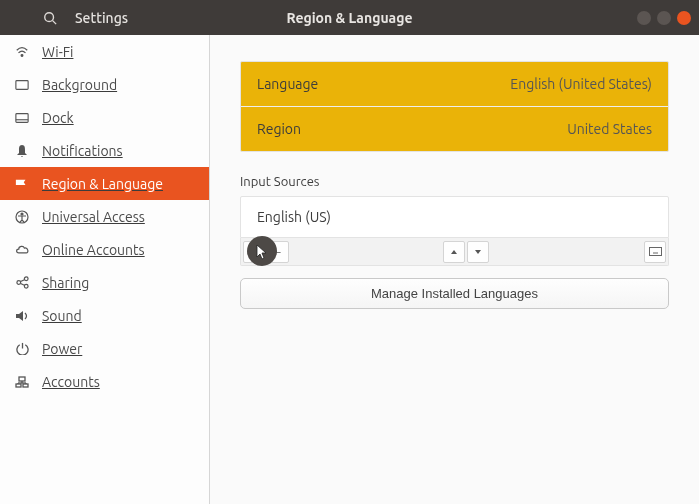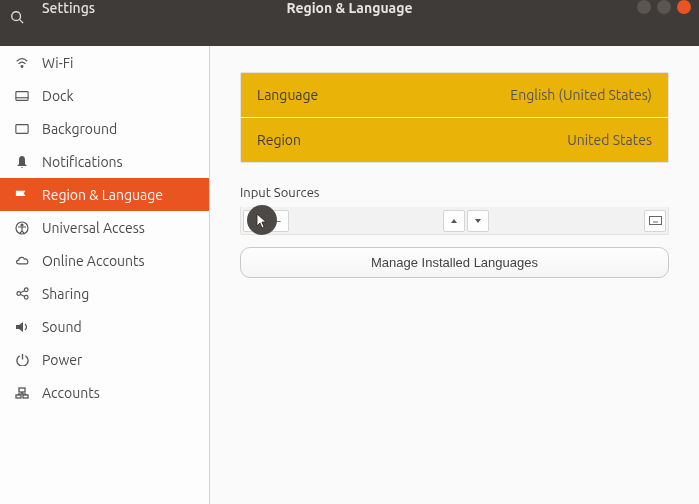--- a/index.html
+++ b/index.html
@@ -1,25 +1,25 @@
 <!DOCTYPE html>
 <html><head>
 <meta charset="utf-8">
 <style>
 * { box-sizing: border-box; margin: 0; padding: 0; }
 body { font-family: Ubuntu, "Segoe UI", sans-serif; font-size: 14px; color: #3c3c3c; background: #fafafa; width: 699px; height: 504px; overflow: hidden; }
-.titlebar { height: 46px; background: #3f3b39; color: #ddd9d6; display: flex; align-items: flex-start; position: relative; }
+.titlebar { height: 35px; background: #3f3b39; color: #ddd9d6; display: flex; align-items: center; position: relative; padding-left: 33px; }
 .tb-search { width: 34px; height: 34px; display: flex; align-items: center; justify-content: center; color: #ddd9d6; }
 .tb-settings { font-weight: 500; margin-left: 8px; font-size: 14px; color: #e5e2df; }
 .tb-title { position: absolute; left: 50%; transform: translateX(-50%); font-weight: 600; font-size: 14px; color: #e8e5e2; }
 .tb-controls { position: absolute; right: 8px; display: flex; gap: 6px; }
 .tb-btn { width: 14px; height: 14px; border-radius: 50%; background: #5b5552; display:inline-block; }
 .tb-btn.close { background: #e95420; }
 .main { display: flex; height: calc(504px - 34px); }
-.sidebar { width: 210px; background: #fdfdfd; border-right: 1px solid #d6d6d6; overflow-y: auto; }
+.sidebar { width: 210px; background: #fdfdfd; border-right: 1px solid #d6d6d6; overflow-y: auto; text-decoration: underline; }
 .side-item { display: flex; align-items: center; gap: 12px; padding: 0 14px; height: 33px; color: #4a4a4a; cursor: pointer; }
 .side-item .icon { width: 16px; height: 16px; display:flex; align-items:center; justify-content:center; color: #555; font-size: 13px; }
 .side-item.selected { background: #e95420; color: #fff; }
 .side-item.selected .icon { color: #fff; }
 .content { flex: 1; padding: 26px 30px 0 30px; background: #fafafa; overflow-y:auto; }
 .card { background: #eab308; border: 1px solid #e3e3e3; border-radius: 2px; margin-bottom: 22px; }
 .card-row { display: flex; justify-content: space-between; align-items: center; padding: 14px 16px; border-bottom: 1px solid #eee; cursor: pointer; }
 .card-row:last-child { border-bottom: none; }
 .card-row .label { font-weight: 400; }
 .card-row .value { color: #555; }
@@ -27,21 +27,21 @@
 .input-list { background: #fff; border: 1px solid #e3e3e3; border-radius: 2px 2px 0 0; }
 .input-row { padding: 12px 16px; }
 .input-toolbar { display: flex; align-items: center; background: #f2f2f2; border: 1px solid #e3e3e3; border-top: none; height: 28px; position: relative; border-radius: 0 0 2px 2px; }
 .tb-sq { width: 22px; height: 22px; border: 1px solid #d4d4d4; background: #fefefe; display:flex; align-items:center; justify-content:center; color:#555; font-size:12px; margin-left:2px; border-radius:2px; cursor:pointer;}
 .tb-sq.add { position: relative; }
 .click-ripple { position:absolute; width:30px; height:30px; border-radius:50%; background:#4d4946; left:6px; top:-2px; display:flex; align-items:center; justify-content:center; z-index:5; }
 .cursor { position:absolute; left:15px; top:6px; z-index:6; font-size:14px; color:#fff; }
 .spacer { flex:1; }
 .updown { display:flex; margin-right:4px; }
 .kbd-btn { width:22px; height:22px; border:1px solid #d4d4d4; background:#fefefe; display:flex; align-items:center; justify-content:center; margin-right:2px; border-radius:2px; color:#666; font-size:10px; }
-.manage-btn { width: 100%; height: 31px; margin-top: 12px; background: linear-gradient(#fefefe,#f5f5f5); border:1px solid #c9c9c9; border-radius:10px; color:#444; font-size:13px; cursor:pointer; }
+.manage-btn { width: 100%; height: 31px; margin-top: 12px; background: linear-gradient(#fefefe,#f5f5f5); border:1px solid #c9c9c9; border-radius:5px; color:#444; font-size:13px; cursor:pointer; }
 svg { display:block; }
 </style>
 </head>
 <body>
 
 <div class="titlebar">
   <div class="tb-search">
     <svg width="14" height="14" viewBox="0 0 16 16" fill="none" stroke="currentColor" stroke-width="1.6">
         <circle cx="7" cy="7" r="5"></circle>
         <line x1="11" y1="11" x2="15" y2="15"></line>
@@ -65,32 +65,32 @@
             <path d="M4 9 Q8 5 12 9"></path>
             <circle cx="8" cy="12" r="1" fill="currentColor"></circle>
           </svg>
         </span>
       <span>Wi-Fi</span>
     </div>
     <div class="side-item">
       <span class="icon">
           <svg width="14" height="12" viewBox="0 0 16 12" fill="none" stroke="currentColor" stroke-width="1.3">
             <rect x="1" y="1" width="14" height="10" rx="1"></rect>
-            <line x1="1" y1="8" x2="15" y2="8"></line>
-          </svg>
-        </span>
-      <span>Dock</span>
+          </svg>
+        </span>
+      <span>Background</span>
     </div>
     <div class="side-item">
       <span class="icon">
           <svg width="14" height="12" viewBox="0 0 16 12" fill="none" stroke="currentColor" stroke-width="1.3">
             <rect x="1" y="1" width="14" height="10" rx="1"></rect>
-          </svg>
-        </span>
-      <span>Background</span>
+            <line x1="1" y1="8" x2="15" y2="8"></line>
+          </svg>
+        </span>
+      <span>Dock</span>
     </div>
     <div class="side-item">
       <span class="icon">
           <svg width="12" height="14" viewBox="0 0 12 14" fill="currentColor">
             <path d="M6 1 C3 1 3 4 3 6 L3 9 L1 11 L11 11 L9 9 L9 6 C9 4 9 1 6 1 Z M5 12 L7 12 C7 13 5 13 5 12 Z"></path>
           </svg>
         </span>
       <span>Notifications</span>
     </div>
     <div class="side-item selected">
@@ -171,20 +171,25 @@
         <span class="label">Language</span>
         <span class="value">English (United States)</span>
       </div>
       <div class="card-row">
         <span class="label">Region</span>
         <span class="value">United States</span>
       </div>
     </div>
 
     <div class="section-heading">Input Sources</div>
+    <div class="input-list">
+      <div class="input-row">
+        <span>English (US)</span>
+      </div>
+    </div>
     <div class="input-toolbar">
       <div class="click-ripple"></div>
       <div class="cursor">
         <svg width="12" height="16" viewBox="0 0 12 16">
             <path d="M1 1 L1 13 L4 10 L6 15 L8 14 L6 9 L10 9 Z" fill="#fff" stroke="#222" stroke-width="0.8"></path>
           </svg>
       </div>
       <div class="tb-sq add">+</div>
       <div class="tb-sq">−</div>
       <div class="spacer"></div>

